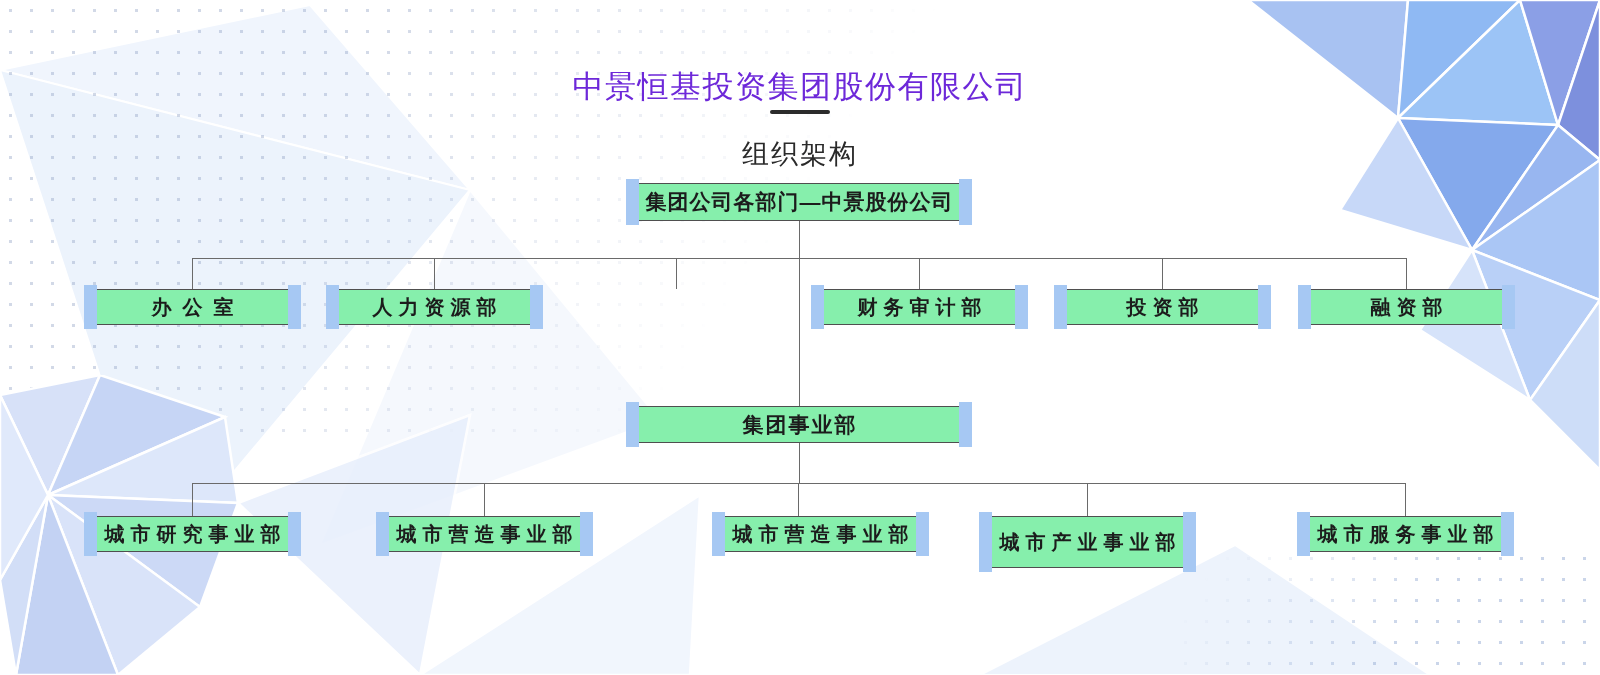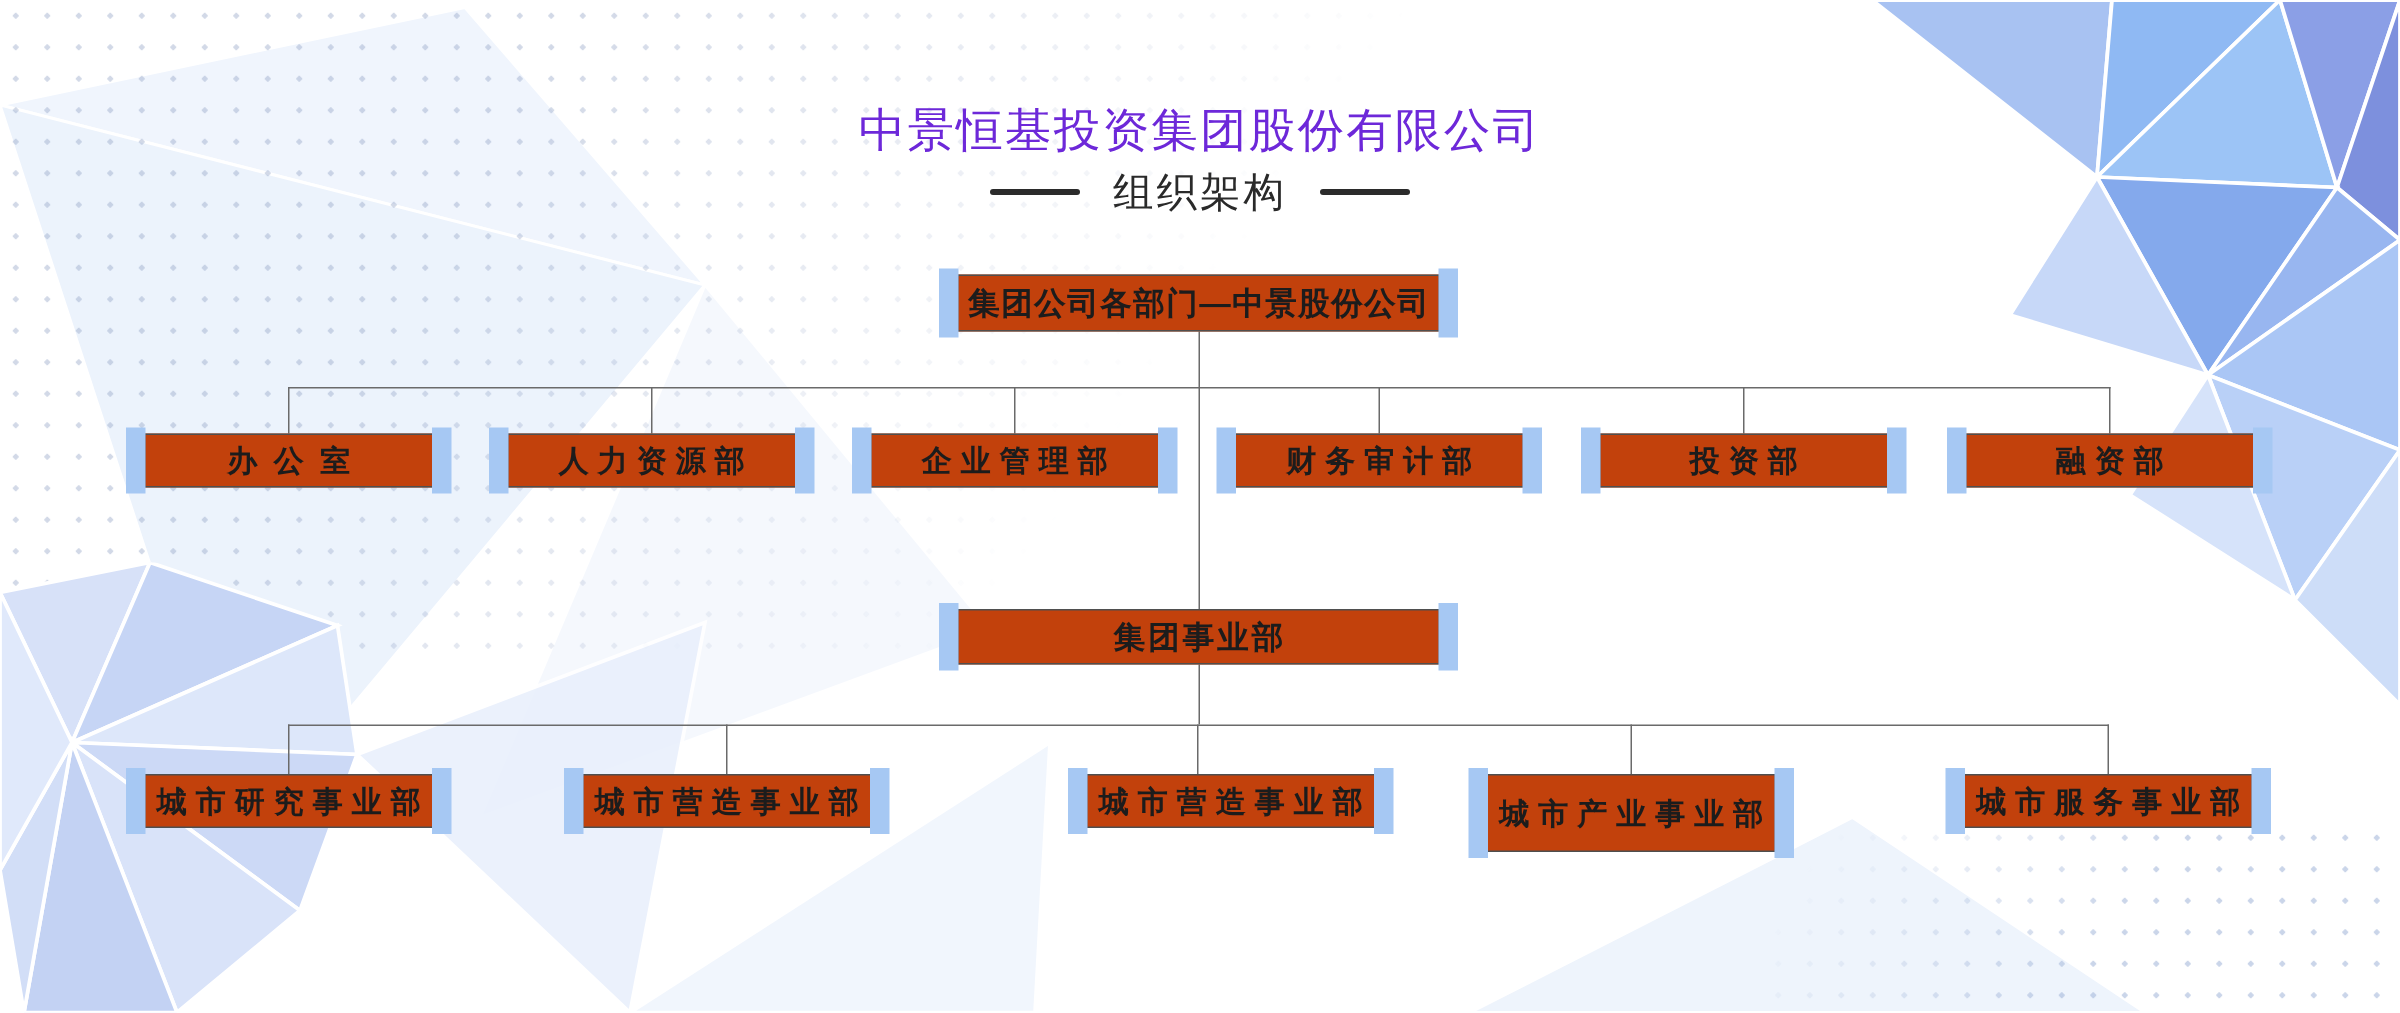--- a/index.html
+++ b/index.html
@@ -21,21 +21,21 @@
   #dots-br{
     left:1175px;top:548px;width:425px;height:127px;
     background-image:radial-gradient(circle, rgba(150,172,212,.5) 1.7px, rgba(0,0,0,0) 1.9px);
     -webkit-mask-image:linear-gradient(305deg,#000 45%,rgba(0,0,0,0) 90%);
     mask-image:linear-gradient(305deg,#000 45%,rgba(0,0,0,0) 90%);
   }
   .line{position:absolute;background:var(--connector-line,#6a6a6a);z-index:1;}
   .line.h{height:1px;}
   .line.v{width:1px;}
   .node{
-    position:absolute;z-index:2;background:#c2410c;
+    position:absolute;z-index:2;background:#86efac;
     border:1.5px solid var(--box-border,#4f4f4f);
     display:flex;align-items:center;justify-content:center;
     box-sizing:border-box;
   }
   .node::before,.node::after{
     content:"";position:absolute;top:-5px;bottom:-5px;width:13px;
     background:var(--accent-bar,#a6c8f3);
   }
   .node::before{left:-13px;}
   .node::after{right:-13px;}
@@ -45,21 +45,21 @@
   }
   .node.big .node-label{font-size:21px;letter-spacing:2px;margin-right:-2px;}
   .node.root .node-label{letter-spacing:1px;margin-right:-1px;}
   .node.wide-space .node-label{letter-spacing:11px;margin-right:-11px;}
   .title{
     position:absolute;left:0;width:100%;top:66px;text-align:center;z-index:2;
     font-size:31px;font-weight:500;letter-spacing:1.5px;color:#6d28d9;
   }
   .subtitle-row{
     position:absolute;left:0;width:100%;top:110px;z-index:2;
-    display:flex;align-items:center;justify-content:center;gap:22px;
+    display:flex;align-items:center;justify-content:center;gap:22px;flex-direction:column;
   }
   .subtitle-dash{width:60px;height:3.5px;background:#2b2b2b;border-radius:2px;}
   .subtitle-text{font-size:27px;font-weight:500;letter-spacing:2px;color:#2a2a2a;}
 </style>
 </head>
 <body>
 
 <div class="stage">
 
   <svg class="decor" style="left:0;top:0" width="960" height="580" viewBox="0 0 960 580">
@@ -131,23 +131,20 @@
   <div class="node root big" style="left:638px;top:183px;width:322px;height:38px">
     <span class="node-label">集团公司各部门—中景股份公司</span>
   </div>
 
   <div class="node wide-space" style="left:96px;top:289px;width:193px;height:36px">
     <span class="node-label">办公室</span>
   </div>
   <div class="node" style="left:338px;top:289px;width:193px;height:36px">
     <span class="node-label">人力资源部</span>
   </div>
-  <div class="node" style="left:580px;top:289px;width:193px;height:36px">
-    <span class="node-label">企业管理部</span>
-  </div>
   <div class="node" style="left:823px;top:289px;width:193px;height:36px">
     <span class="node-label">财务审计部</span>
   </div>
   <div class="node" style="left:1066px;top:289px;width:193px;height:36px">
     <span class="node-label">投资部</span>
   </div>
   <div class="node" style="left:1310px;top:289px;width:193px;height:36px">
     <span class="node-label">融资部</span>
   </div>
 

